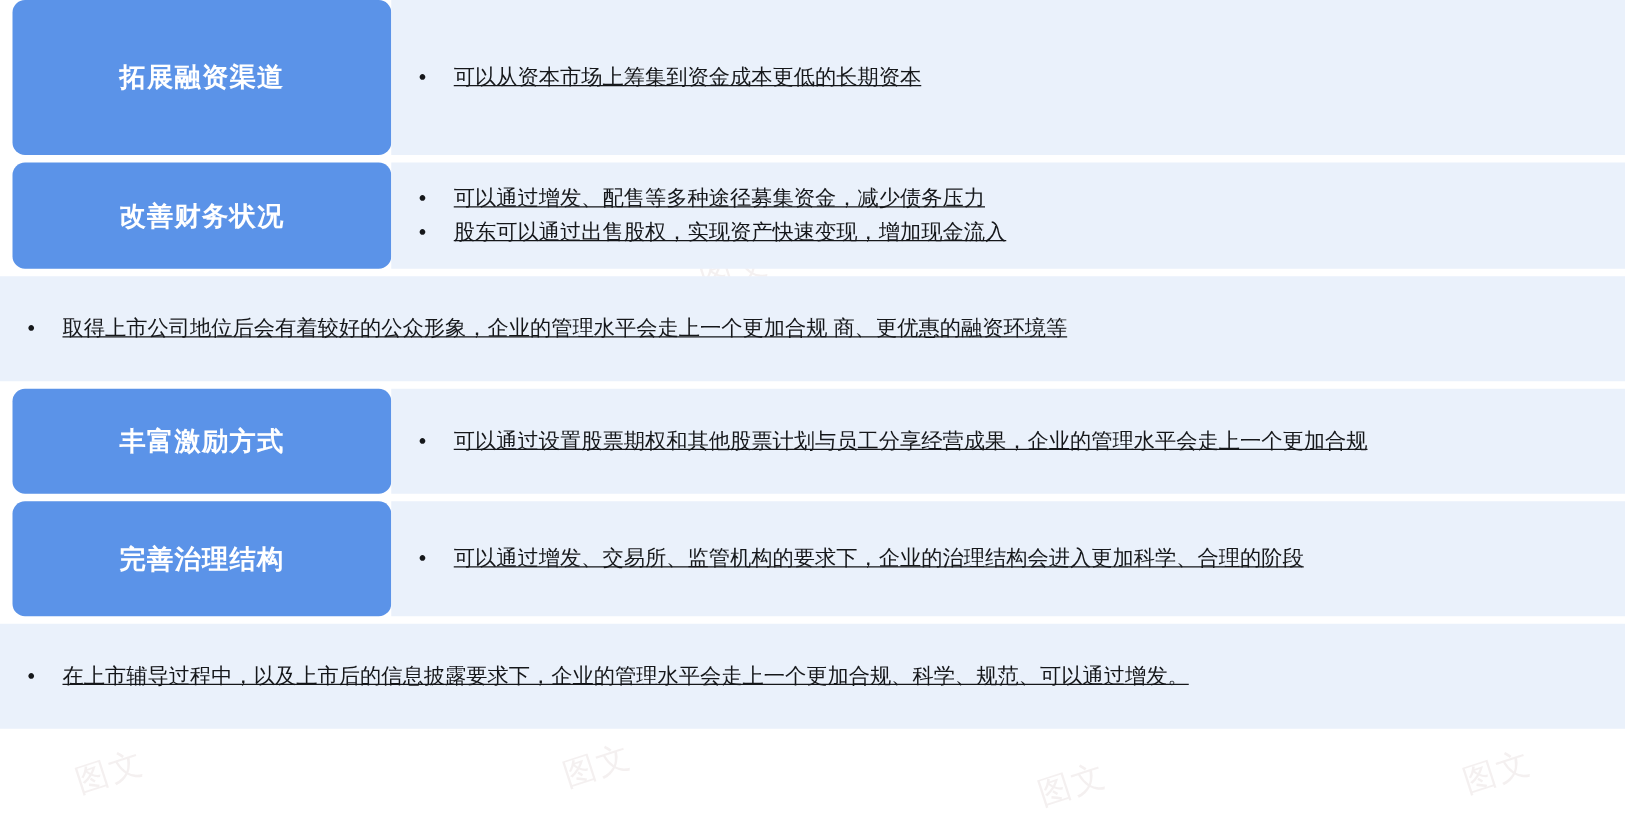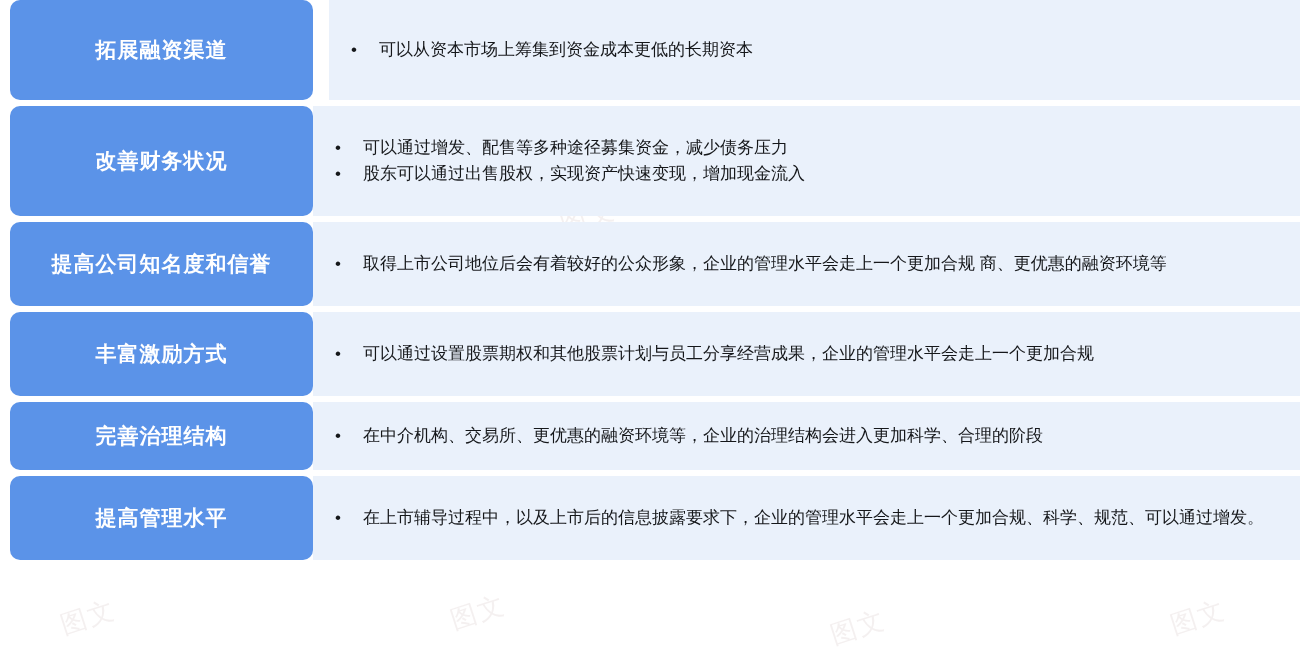--- a/index.html
+++ b/index.html
@@ -83,26 +83,27 @@
     width: 42px;
     text-align: left;
     padding-left: 14px;
     box-sizing: border-box;
     font-size: 17px;
     line-height: 1.55;
     color: #15171a;
   }
   .bullet-text {
     flex: 1 1 auto;
+    text-decoration: underline;
   }
-  .h1 { height: 100px; gap: 16px; }
-  .h2 { height: 110px; }
+  .h1 { height: 124px; }
+  .h2 { height: 85px; }
   .h3 { height: 84px; }
   .h4 { height: 84px; border-radius: 24px; }
-  .h5 { height: 68px; justify-content: center; }
+  .h5 { height: 92px; justify-content: center; }
   .h6 { height: 84px; }
 </style>
 </head>
 <body>
 
 <div class="board">
 
   <div class="watermark" style="left:40px; top:40px;">图文</div>
   <div class="watermark" style="left:330px; top:20px;">图文</div>
   <div class="watermark" style="left:700px; top:30px;">图文</div>
@@ -140,21 +141,20 @@
         </div>
         <div class="bullet-line">
           <span class="bullet-dot">•</span>
           <span class="bullet-text">股东可以通过出售股权，实现资产快速变现，增加现金流入</span>
         </div>
       </div>
     </div>
     <div class="row-gap"></div>
 
     <div class="row h3">
-      <div class="label-cell">提高公司知名度和信誉</div>
       <div class="content-cell">
         <div class="bullet-line">
           <span class="bullet-dot">•</span>
           <span class="bullet-text">取得上市公司地位后会有着较好的公众形象，企业的管理水平会走上一个更加合规 商、更优惠的融资环境等</span>
         </div>
       </div>
     </div>
     <div class="row-gap"></div>
 
     <div class="row h4">
@@ -166,28 +166,27 @@
         </div>
       </div>
     </div>
     <div class="row-gap"></div>
 
     <div class="row h5">
       <div class="label-cell">完善治理结构</div>
       <div class="content-cell">
         <div class="bullet-line">
           <span class="bullet-dot">•</span>
-          <span class="bullet-text">在中介机构、交易所、更优惠的融资环境等，企业的治理结构会进入更加科学、合理的阶段</span>
+          <span class="bullet-text">可以通过增发、交易所、监管机构的要求下，企业的治理结构会进入更加科学、合理的阶段</span>
         </div>
       </div>
     </div>
     <div class="row-gap"></div>
 
     <div class="row h6">
-      <div class="label-cell">提高管理水平</div>
       <div class="content-cell">
         <div class="bullet-line">
           <span class="bullet-dot">•</span>
           <span class="bullet-text">在上市辅导过程中，以及上市后的信息披露要求下，企业的管理水平会走上一个更加合规、科学、规范、可以通过增发。</span>
         </div>
       </div>
     </div>
 
   </div>
 </div>

